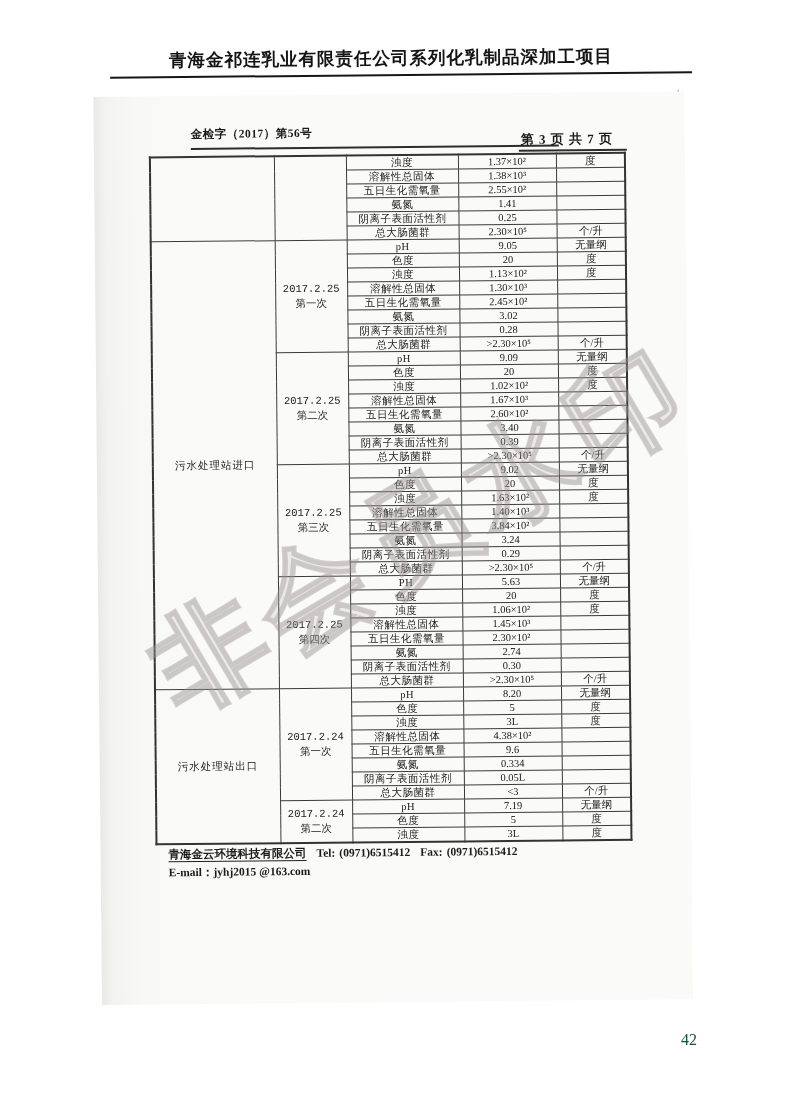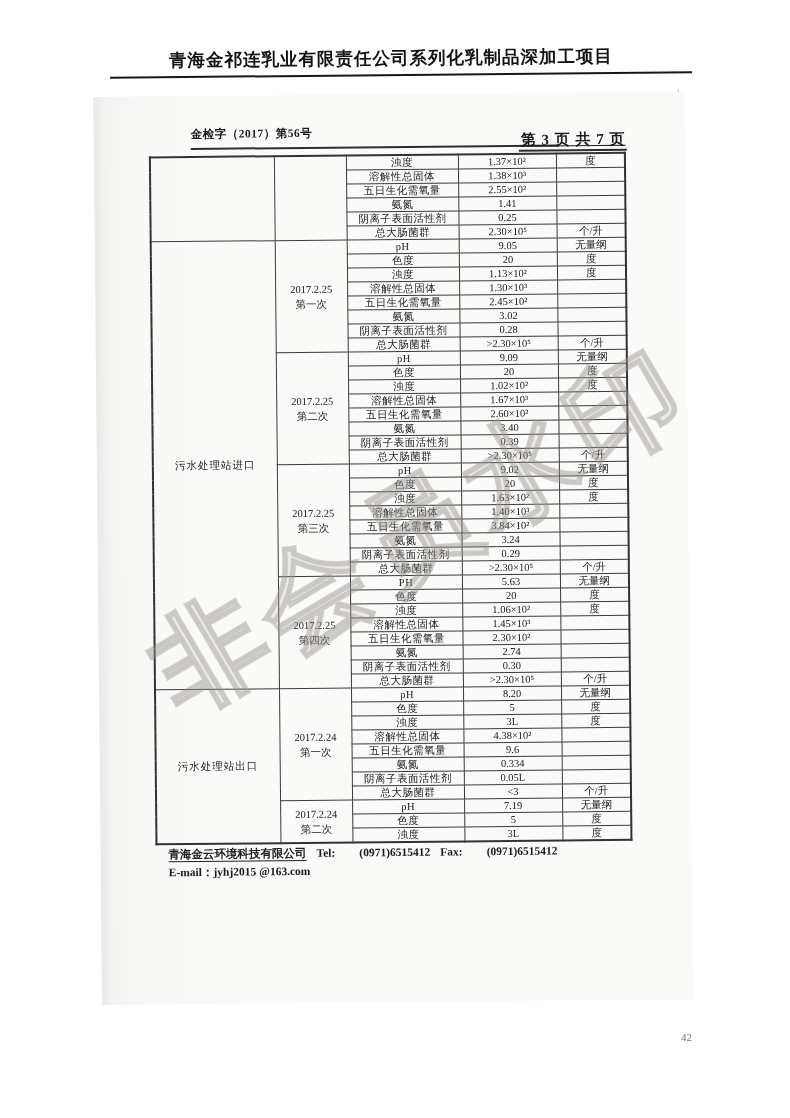--- a/index.html
+++ b/index.html
@@ -14,51 +14,51 @@
     background:linear-gradient(90deg,#e9e9e7 0px,#f3f3f1 12px,#f8f8f6 45px,#fafaf8 130px,#fafaf8 100%);
   }
   .doc-title{
     position:absolute;left:0;top:46px;width:100%;text-align:center;
     font-family:"Liberation Sans","DejaVu Sans",sans-serif;font-weight:bold;
     font-size:17.5px;letter-spacing:1px;color:#141414;
   }
   .title-rule{position:absolute;left:114px;top:74px;width:582px;height:2px;background:#161616;}
   .doc-no{position:absolute;left:194px;top:125px;font-size:11.5px;font-weight:bold;letter-spacing:.5px;}
   .doc-no-rule{position:absolute;left:194px;top:146px;width:368px;height:1.5px;background:#2d2d2d;}
-  .page-ind{position:absolute;left:524px;top:132px;font-size:15px;font-weight:bold;letter-spacing:1px;text-decoration:underline;}
+  .page-ind{position:absolute;left:524px;top:132px;font-size:13px;font-weight:bold;letter-spacing:1px;}
   .page-ind-rule{position:absolute;left:522px;top:151px;width:108px;height:1.5px;background:#2d2d2d;}
 
   table.results{
     position:absolute;left:152px;top:154px;width:475px;
     border-collapse:collapse;table-layout:fixed;border:2px solid #333;
   }
   table.results td{
     border:1px solid #3b3b3b;height:13px;line-height:13px;
     text-align:center;vertical-align:middle;font-size:10.5px;padding:0;
     overflow:hidden;white-space:nowrap;color:#202020;
   }
   td.loc{font-size:11px;letter-spacing:1px;}
   td.date{font-size:10.5px;line-height:1.9;}
-  td.date div{margin:2px 0;}
+  td.date div{margin:2px 0;font-family:Liberation Mono, monospace;}
   td.param{letter-spacing:.5px;}
 
   .watermark{
     position:absolute;left:105px;top:455px;width:630px;text-align:center;
     font-family:"Liberation Sans","DejaVu Sans",sans-serif;font-weight:bold;
     font-size:112px;letter-spacing:8px;white-space:nowrap;
     color:rgba(152,148,144,0.15);-webkit-text-stroke:2px rgba(152,148,144,0.40);
     transform:rotate(-30deg);pointer-events:none;z-index:5;
   }
 
   .footer-line1{position:absolute;left:165px;top:845px;font-size:11.5px;font-weight:bold;white-space:nowrap;}
   .footer-line1 .company{border-bottom:1.5px solid #222;padding-bottom:1px;}
   .footer-line1 .lbl{margin-left:10px;margin-top:48px;}
-  .footer-line1 .val{margin-left:24px;}
+  .footer-line1 .val{margin-left:4px;}
   .footer-line2{position:absolute;left:165px;top:863px;font-size:11.5px;font-weight:bold;white-space:nowrap;}
-  .pagenum{position:absolute;left:681px;top:1031px;font-size:11px;color:#737373;}
+  .pagenum{position:absolute;left:681px;top:1031px;font-size:16px;color:#14532d;}
   .artifact{position:absolute;left:681px;top:90px;font-size:10px;color:#888;}
 </style>
 </head>
 <body>
 
 <div id="scan">
   <div class="sheet"></div>
 
   <div class="doc-title">青海金祁连乳业有限责任公司系列化乳制品深加工项目</div>
   <div class="title-rule"></div>

